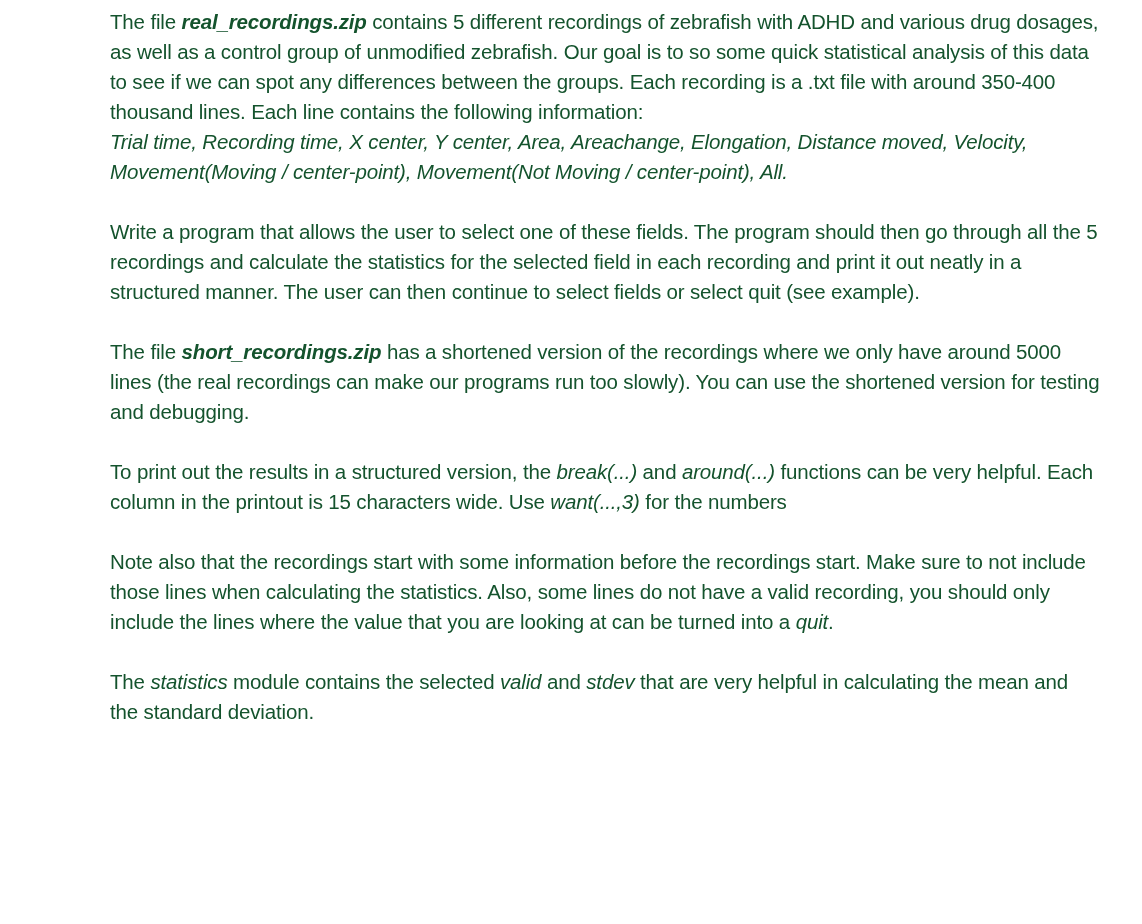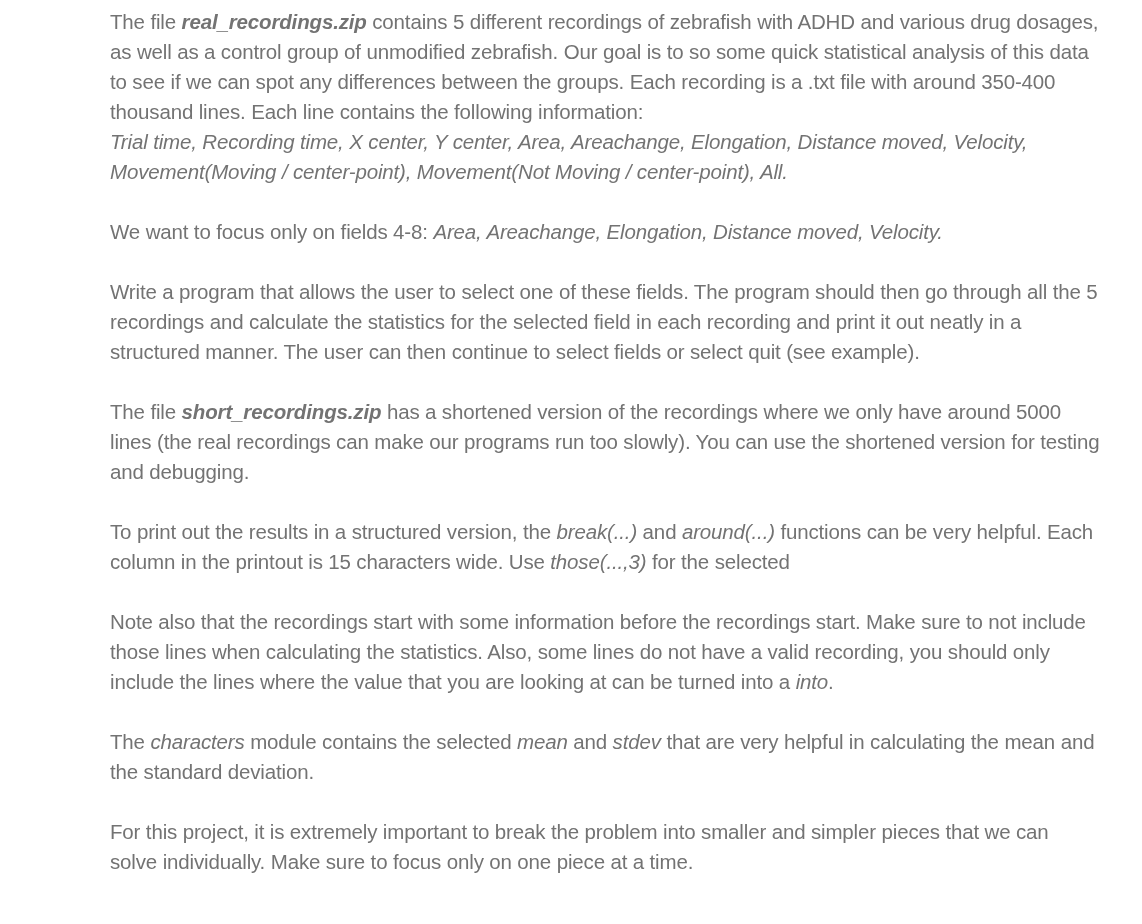--- a/index.html
+++ b/index.html
@@ -31,23 +31,21 @@
     margin: 0 0 30px 0;
     padding: 0;
   }
   .bold { font-weight: bold; }
   .italic { font-style: italic; }
 </style>
 </head>
 <body style="background: rgb(255, 255, 255);">
 
 <div class="page">
-  <div class="doc" style="color: #737373;">
+  <div class="doc" style="color: #14532d;">
       <p class="para"><span>The file </span><span class="bold italic">real_recordings.zip</span><span> contains 5 different recordings of zebrafish with ADHD and various drug dosages, as well as a control group of unmodified zebrafish. Our goal is to so some quick statistical analysis of this data to see if we can spot any differences between the groups. Each recording is a .txt file with around 350-400 thousand lines. Each line contains the following information:</span><br><span class="italic">Trial time, Recording time, X center, Y center, Area, Areachange, Elongation, Distance moved, Velocity, Movement(Moving / center-point), Movement(Not Moving / center-point), All.</span></p>
-      <p class="para"><span>We want to focus only on fields 4-8: </span><span class="italic">Area, Areachange, Elongation, Distance moved, Velocity.</span></p>
       <p class="para"><span>Write a program that allows the user to select one of these fields. The program should then go through all the 5 recordings and calculate the statistics for the selected field in each recording and print it out neatly in a structured manner. The user can then continue to select fields or select quit (see example).</span></p>
       <p class="para"><span>The file </span><span class="bold italic">short_recordings.zip</span><span> has a shortened version of the recordings where we only have around 5000 lines (the real recordings can make our programs run too slowly). You can use the shortened version for testing and debugging.</span></p>
-      <p class="para"><span>To print out the results in a structured version, the </span><span class="italic">break(...)</span><span> and </span><span class="italic">around(...)</span><span> functions can be very helpful. Each column in the printout is 15 characters wide. Use </span><span class="italic">those(...,3)</span><span> for the selected</span></p>
-      <p class="para"><span>Note also that the recordings start with some information before the recordings start. Make sure to not include those lines when calculating the statistics. Also, some lines do not have a valid recording, you should only include the lines where the value that you are looking at can be turned into a </span><span class="italic">into</span><span>.</span></p>
-      <p class="para"><span>The </span><span class="italic">characters</span><span> module contains the selected </span><span class="italic">mean</span><span> and </span><span class="italic">stdev</span><span> that are very helpful in calculating the mean and the standard deviation.</span></p>
-      <p class="para"><span>For this project, it is extremely important to break the problem into smaller and simpler pieces that we can solve individually. Make sure to focus only on one piece at a time.</span></p>
+      <p class="para"><span>To print out the results in a structured version, the </span><span class="italic">break(...)</span><span> and </span><span class="italic">around(...)</span><span> functions can be very helpful. Each column in the printout is 15 characters wide. Use </span><span class="italic">want(...,3)</span><span> for the numbers</span></p>
+      <p class="para"><span>Note also that the recordings start with some information before the recordings start. Make sure to not include those lines when calculating the statistics. Also, some lines do not have a valid recording, you should only include the lines where the value that you are looking at can be turned into a </span><span class="italic">quit</span><span>.</span></p>
+      <p class="para"><span>The </span><span class="italic">statistics</span><span> module contains the selected </span><span class="italic">valid</span><span> and </span><span class="italic">stdev</span><span> that are very helpful in calculating the mean and the standard deviation.</span></p>
     </div>
 </div>
 
 </body></html>

